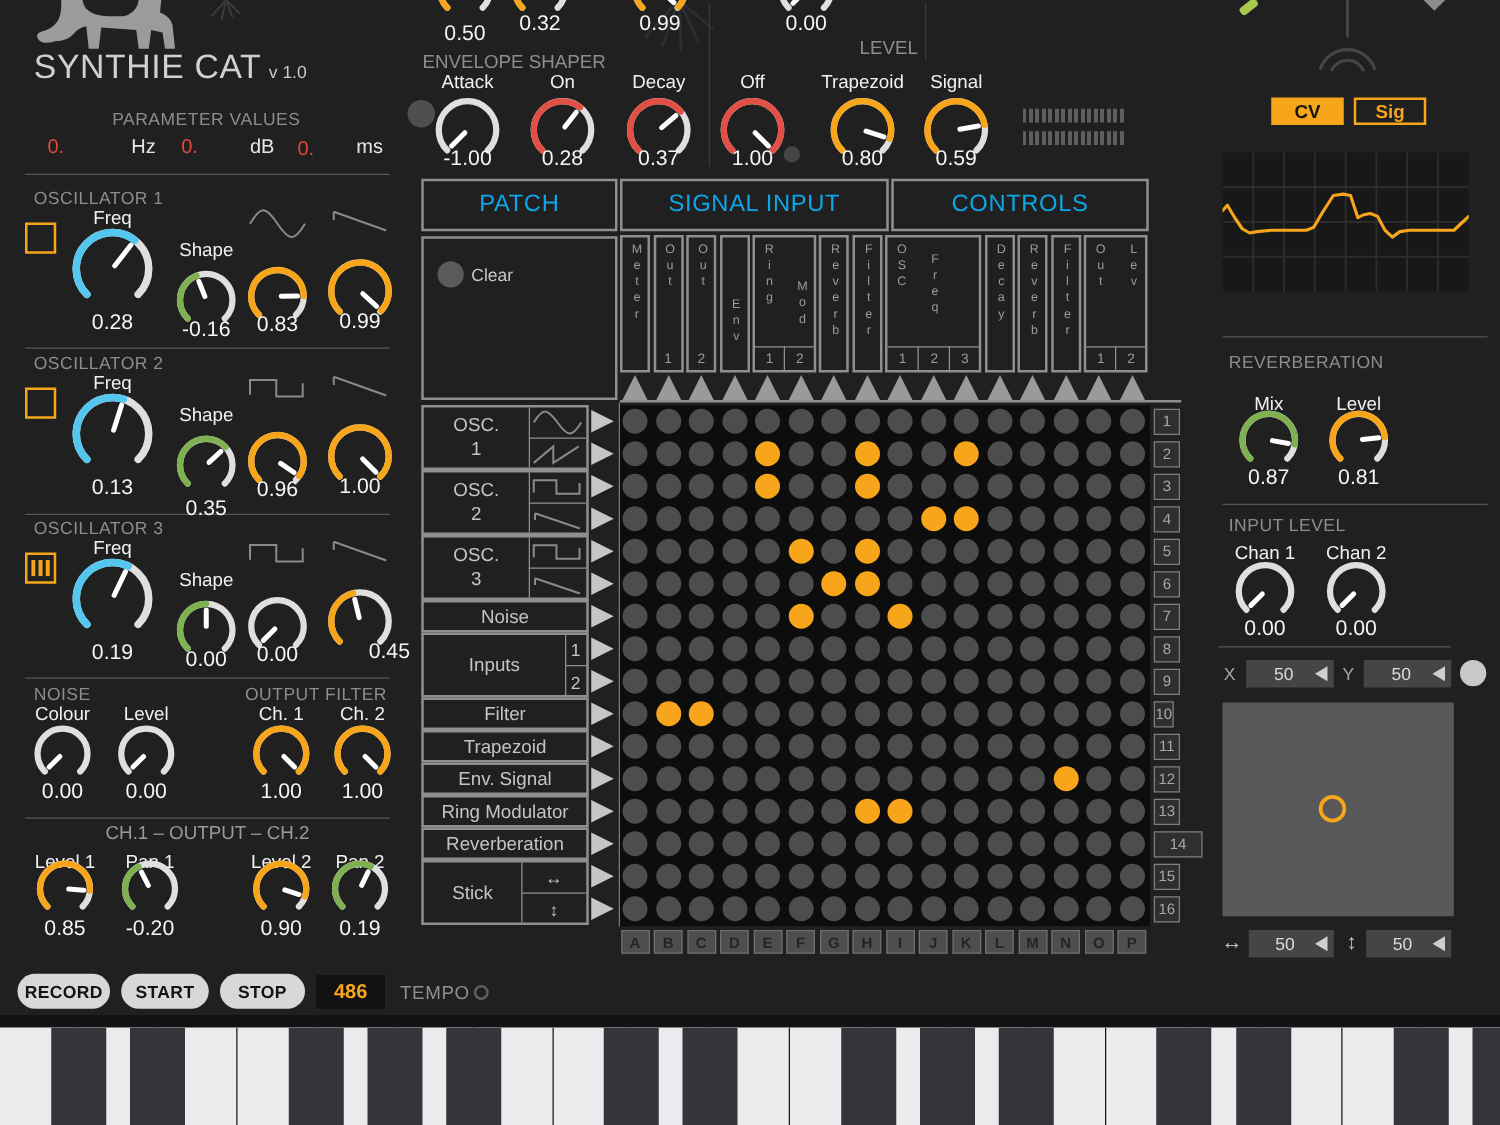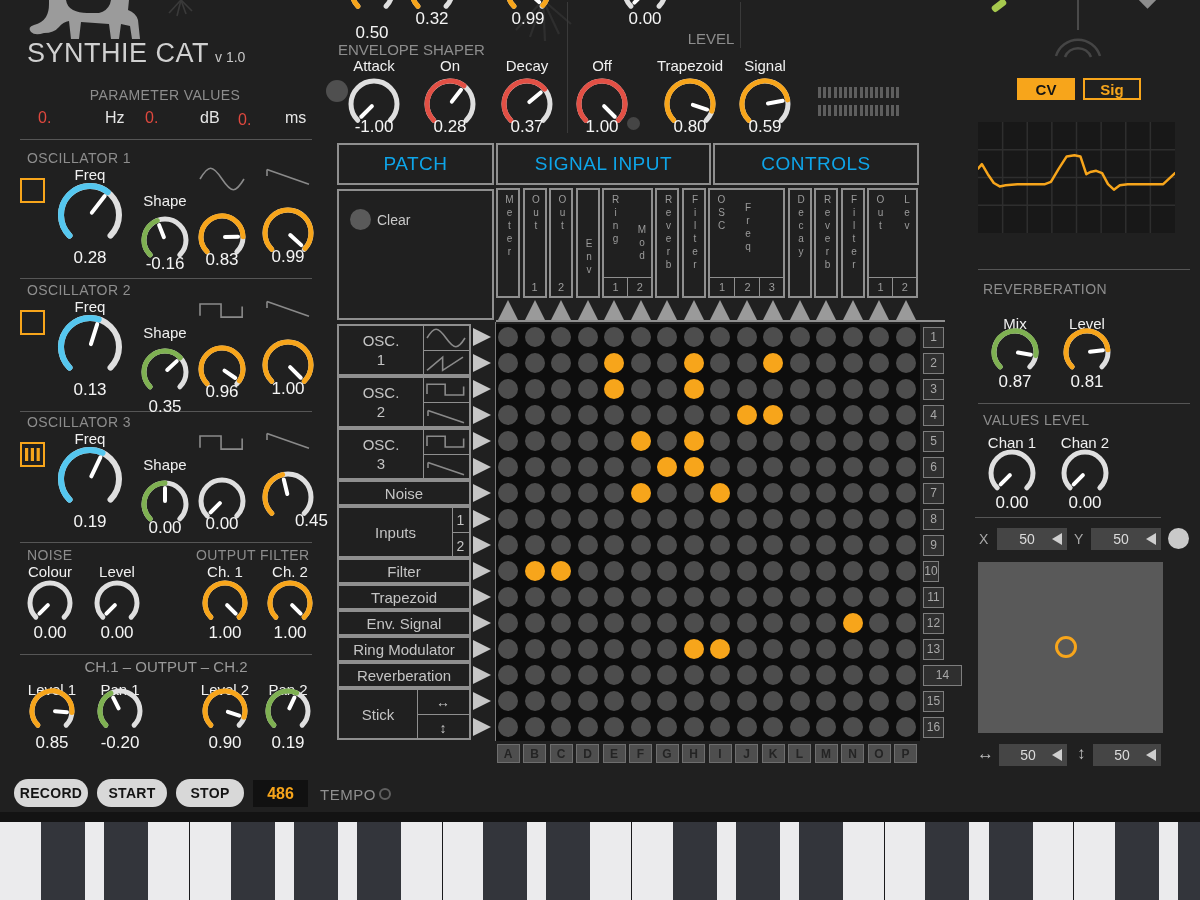--- a/index.html
+++ b/index.html
@@ -108,21 +108,21 @@
     <path d="M29,57 A14,14 0 0 1 55,57" stroke="#454545" stroke-width="2.5" fill="none"></path>
   </svg>
   <div class="t" style="left:991px;top:2px;width:16px;height:7px;background:#A6C94E;border-radius:3px;transform:rotate(-38deg);"></div>
   <div class="t" style="left:1141px;top:-7px;width:13px;height:13px;background:#8C8C8C;transform:rotate(45deg);"></div>
   <div class="cvbtn" style="left:1017px;top:78px;background:#F7A51B;color:#151515;">CV</div>
   <div class="cvbtn" style="left:1083px;top:78px;border:2px solid #F7A51B;color:#F7A51B;">Sig</div>
 
   <div class="hline" style="left:978px;top:269px;width:212px;"></div>
   <div class="t sec" style="left:983px;top:281px;">REVERBERATION</div>
   <div class="hline" style="left:978px;top:403px;width:212px;"></div>
-  <div class="t sec" style="left:983px;top:412px;">VALUES LEVEL</div>
+  <div class="t sec" style="left:983px;top:412px;">INPUT LEVEL</div>
   <div class="hline" style="left:975px;top:517px;width:186px;"></div>
 
   <div class="t" style="left:979px;top:531px;font-size:14px;color:#A8A8A8;">X</div>
   <div class="nb" style="left:997px;top:528px;width:70px;height:22px;">
     <span class="num">50</span>
       <span class="tri"></span>
   </div>
   <div class="t" style="left:1074px;top:531px;font-size:14px;color:#A8A8A8;">Y</div>
   <div class="nb" style="left:1091px;top:528px;width:70px;height:22px;">
     <span class="num">50</span>
@@ -409,21 +409,21 @@
         <path d="M12.74,45.26 A23,23 0 1 1 45.26,45.26" stroke="#DFDFDF" stroke-width="5" fill="none" stroke-linecap="round"></path>
         <path d="M12.74,45.26 A23,23 0 1 1 51.63,24.87" stroke="#F7A51B" stroke-width="5" fill="none" stroke-linecap="round"></path>
         <line x1="31.951185886848606" y1="28.46101775422042" x2="46.70711532109165" y2="25.766106525322527" stroke="#FFFFFF" stroke-width="4" stroke-linecap="round"></line>
       </svg></div>
     <div class="kval" style="position: absolute; left: 720px; top: 117px; width: 90px;">0.59</div>
     <div style="position: absolute; left: 346px; top: -34px; width: 52px; height: 52px;"><svg width="52" height="52">
         <path d="M11.86,40.14 A20,20 0 1 1 40.14,40.14" stroke="#DFDFDF" stroke-width="5" fill="none" stroke-linecap="round"></path>
         <path d="M11.86,40.14 A20,20 0 0 1 26.00,6.00" stroke="#F7A51B" stroke-width="5" fill="none" stroke-linecap="round"></path>
         <line x1="26" y1="23" x2="26" y2="11" stroke="#FFFFFF" stroke-width="4" stroke-linecap="round"></line>
       </svg></div>
-    <div class="kval" style="position: absolute; left: 332px; top: 23px; width: 80px;">0.50</div>
+    <div class="kval" style="position: absolute; left: 332px; top: 17px; width: 80px;">0.50</div>
     <div style="position: absolute; left: 406px; top: -34px; width: 52px; height: 52px;"><svg width="52" height="52">
         <path d="M11.86,40.14 A20,20 0 1 1 40.14,40.14" stroke="#DFDFDF" stroke-width="5" fill="none" stroke-linecap="round"></path>
         <path d="M11.86,40.14 A20,20 0 0 1 11.00,12.77" stroke="#F7A51B" stroke-width="5" fill="none" stroke-linecap="round"></path>
         <line x1="23.74966679110862" y1="24.016064404029045" x2="14.748333955543107" y2="16.080322020145225" stroke="#FFFFFF" stroke-width="4" stroke-linecap="round"></line>
       </svg></div>
     <div class="kval" style="position: absolute; left: 392px; top: 9px; width: 80px;">0.32</div>
     <div style="position: absolute; left: 502px; top: -34px; width: 52px; height: 52px;"><svg width="52" height="52">
         <path d="M11.86,40.14 A20,20 0 1 1 40.14,40.14" stroke="#DFDFDF" stroke-width="5" fill="none" stroke-linecap="round"></path>
         <path d="M11.86,40.14 A20,20 0 1 1 40.79,39.46" stroke="#F7A51B" stroke-width="5" fill="none" stroke-linecap="round"></path>
         <line x1="28.218893284935827" y1="28.01903754052932" x2="37.09446642467914" y2="36.0951877026466" stroke="#FFFFFF" stroke-width="4" stroke-linecap="round"></line>

